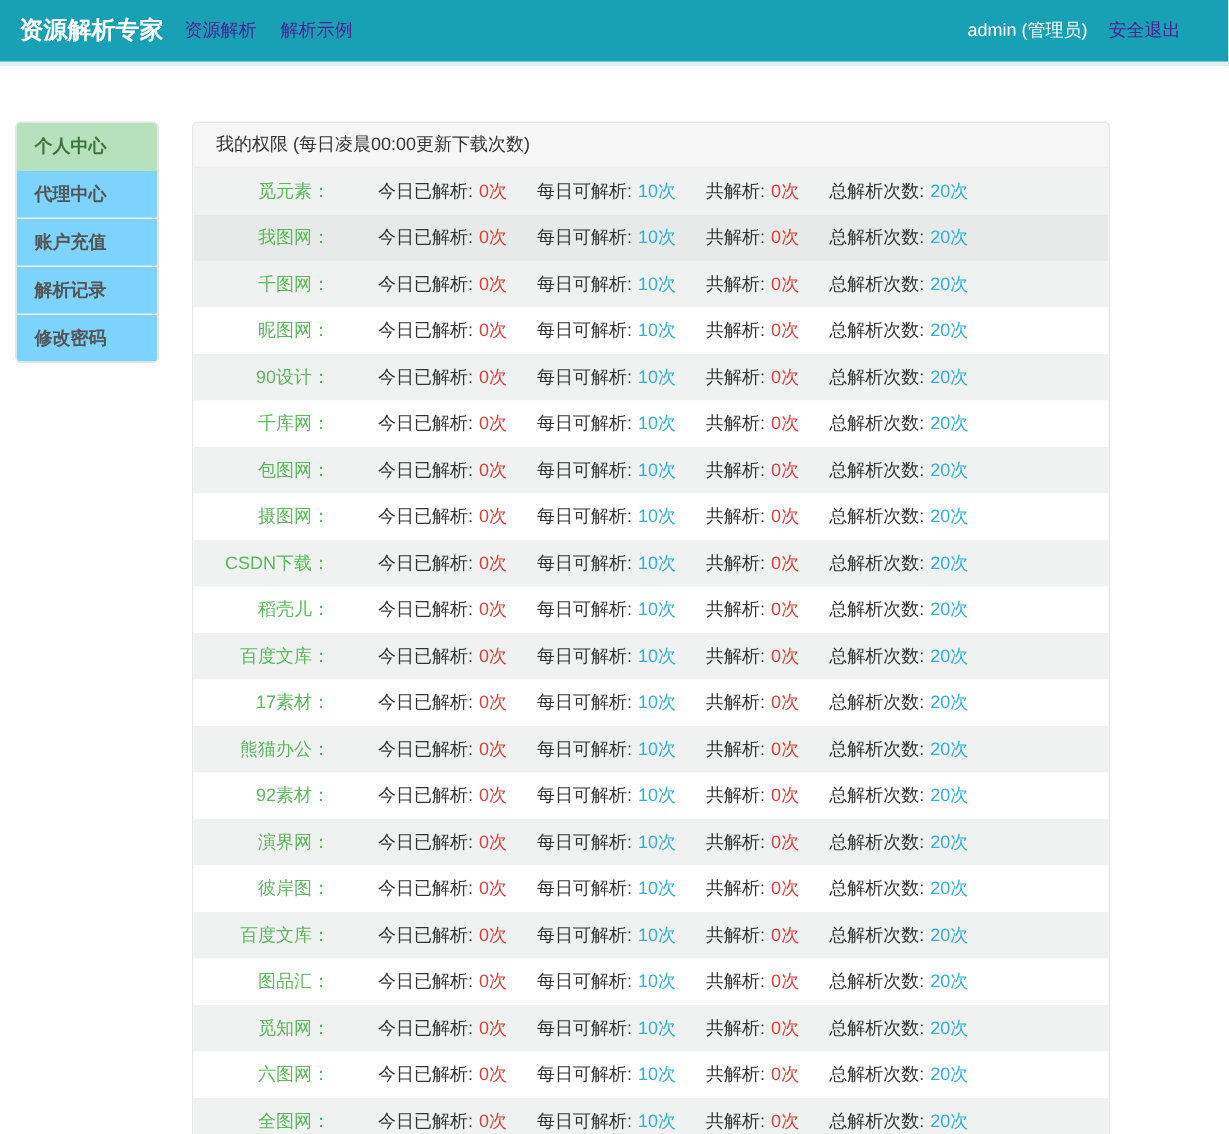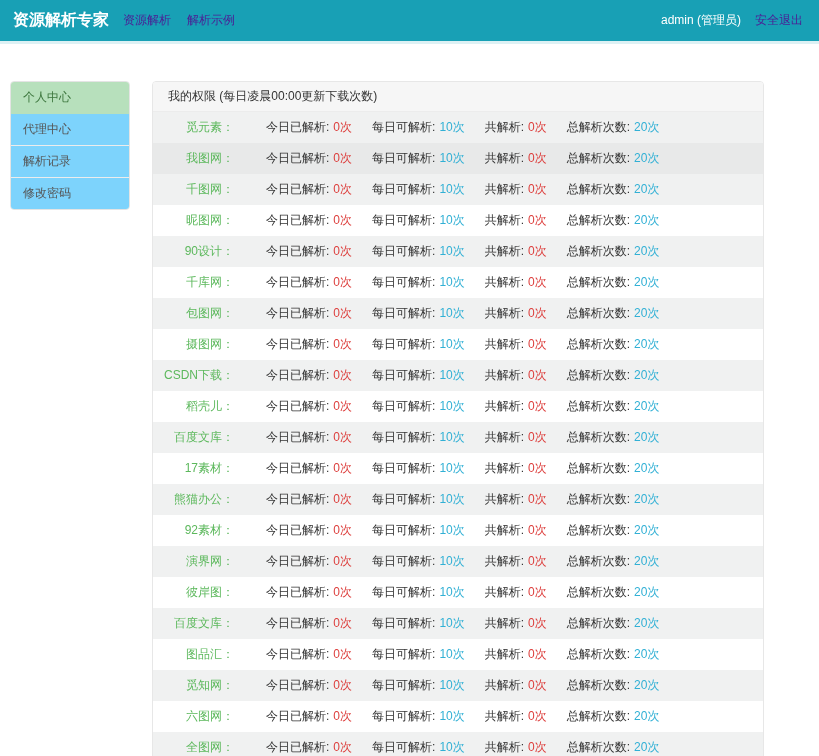--- a/index.html
+++ b/index.html
@@ -13,46 +13,46 @@
     font-family:"Liberation Sans","DejaVu Sans",sans-serif;
     font-size:12px;color:#333;overflow:hidden;
   }
   
   .navbar{
     height:44px;background:var(--teal);border-bottom:3px solid var(--teal-edge);
     display:flex;align-items:center;color:#fff;
   }
   .brand{font-size:16px;font-weight:bold;padding:0 14px 0 13px;color:#fff;text-decoration:none;cursor:pointer;}
   .nav-link{color:#4c1d95;text-decoration:none;margin-right:16px;cursor:pointer;}
-  .nav-right{margin-left:auto;display:flex;align-items:center;padding-right:16px;}
+  .nav-right{margin-left:auto;display:flex;align-items:center;padding-right:32px;}
   .nav-user{color:#fff;margin-right:14px;}
   
   .content{display:flex;align-items:flex-start;padding:37px 0 0 10px;}
   
   .sidebar{
-    width:120px;border:1px solid #e4e4e4;border-radius:4px;background:#fff;
-    flex:none;overflow:hidden;
+    width:96px;border:1px solid #e4e4e4;border-radius:4px;background:#fff;
+    flex:none;overflow:hidden;font-weight:bold;
   }
   .sg-item{
     display:block;padding:9px 12px;line-height:13px;color:#555;
     border-bottom:1px solid #ececec;cursor:pointer;background:#7dd3fc;
   }
   .sg-item:last-child{border-bottom:none;}
   .sg-item.active{background:var(--active-bg);color:var(--active-fg);border-color:var(--active-bg);}
   
   .panel{
     width:612px;margin-left:22px;border:1px solid #e7e7e7;border-radius:4px;
     background:#fff;overflow:hidden;
   }
   .panel-heading{
     background:#f6f6f6;padding:8px 15px;line-height:13px;color:#333;
     border-bottom:1px solid #ececec;
   }
   .row-item{
-    display:flex;align-items:center;padding:9px 5px;line-height:13px;background:#fff;
+    display:flex;align-items:center;padding:9px 15px;line-height:13px;background:#fff;
   }
   .row-item.odd{background:#f0f1f1;}
   .row-item.hl{background:#e8e9e9;}
   .site{
     display:inline-block;width:76px;text-align:right;color:var(--green);
     cursor:pointer;flex:none;
   }
   .seg{margin-left:0;}
   .seg .lbl{color:#333;}
   .seg .val{margin-left:4px;}
@@ -75,20 +75,21 @@
 </nav>
 
 <div class="content">
 
   <aside class="sidebar">
 
       <a class="sg-item active">个人中心</a>
 
       <a class="sg-item">代理中心</a>
 
+      <a class="sg-item">账户充值</a>
 
       <a class="sg-item">解析记录</a>
 
 
       <a class="sg-item">修改密码</a>
     </aside>
 
   <main class="panel">
     <div class="panel-heading">我的权限 (每日凌晨00:00更新下载次数)</div>
     <div>

